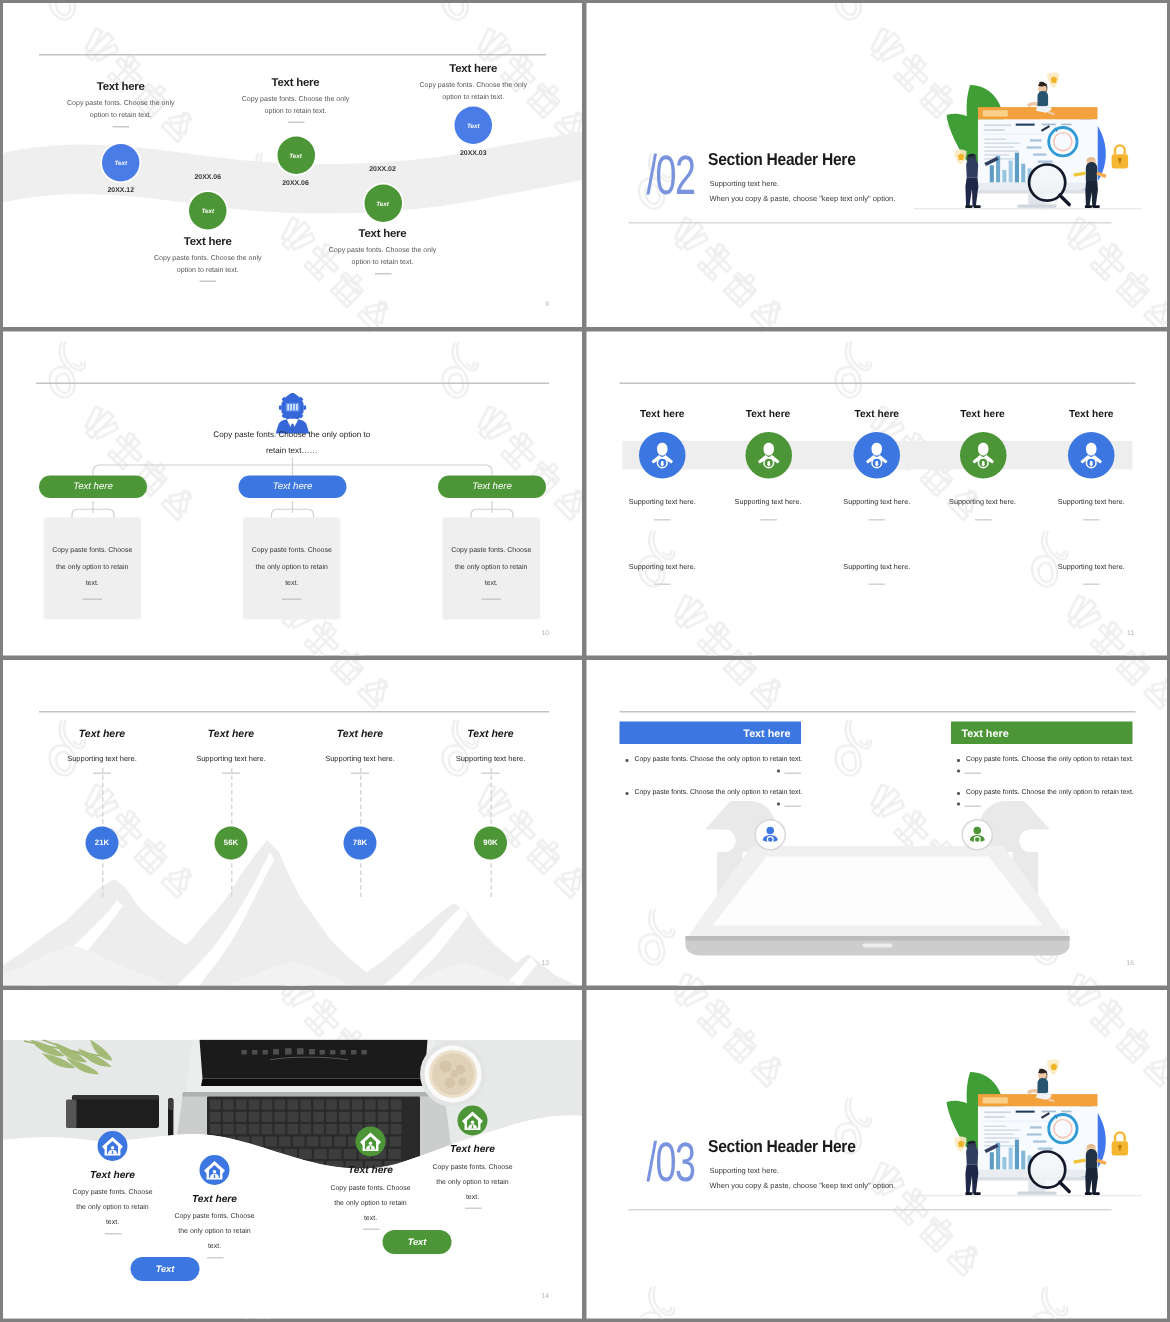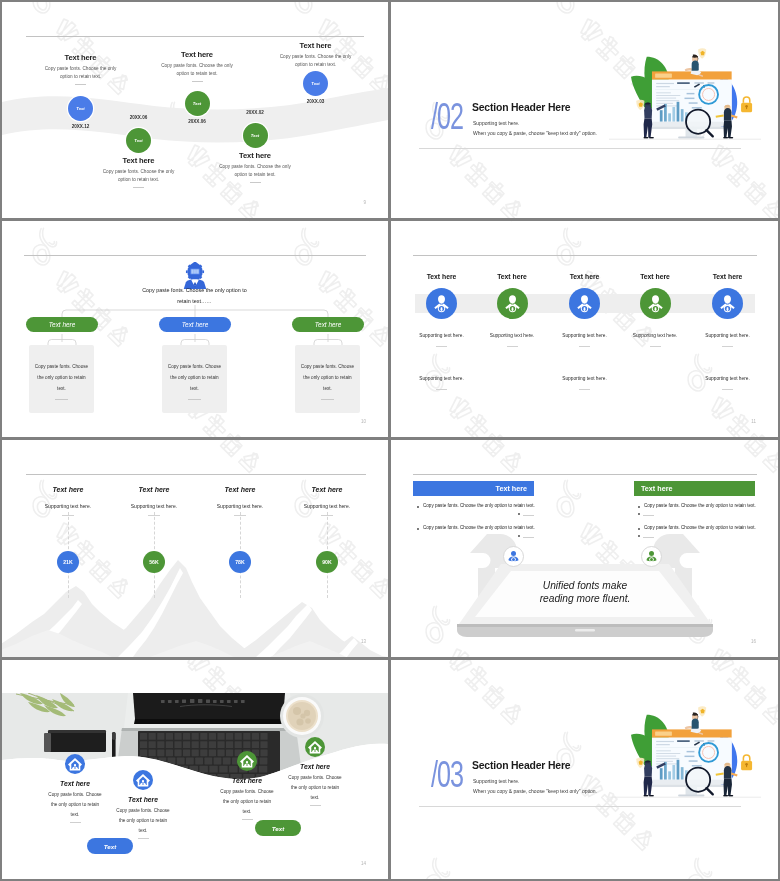--- a/index.html
+++ b/index.html
@@ -532,24 +532,20 @@
 
       <path d="M24 92 L66 32 L234 32 L276 92 Z" fill="#f0f0f0"></path>
 
       <path d="M22 92 L278 92 L278 98 C278 102 274 105 268 105 L32 105 C26 105 22 102 22 98 Z" fill="#cdcdcd"></path>
       <path d="M22 92 L278 92 L278 95 L22 95 Z" fill="#bcbcbc"></path>
 
       <path d="M40 85 L76 39 L224 39 L260 85 Z" fill="#fdfdfd"></path>
 
       <rect x="140" y="97" width="20" height="2.6" rx="1.3" fill="#ececec"></rect>
     </svg>
-    <div class="tb-head" style="left:94px;top:139px">
-      <div>Unified fonts make</div>
-      <div>reading more fluent.</div>
-    </div>
 
     <div>
       <div class="tb-bar" style="left:22px;top:41px;width:121px;height:15px;background:#3c76e0;justify-content:flex-end;padding-right:7px;box-sizing:border-box">Text here</div>
       <div class="tb-dot" style="left:26px;top:66px"></div>
       <div class="tb-bullet" style="left:32px;top:63px">Copy paste fonts. Choose the only option to retain text.</div>
       <div class="tb-dot" style="left:127px;top:73px"></div>
       <div class="tb-dash" style="left:132px;top:75px"></div>
       <div class="tb-dot" style="left:26px;top:88px"></div>
       <div class="tb-bullet" style="left:32px;top:85px">Copy paste fonts. Choose the only option to retain text.</div>
       <div class="tb-dot" style="left:127px;top:95px"></div>

